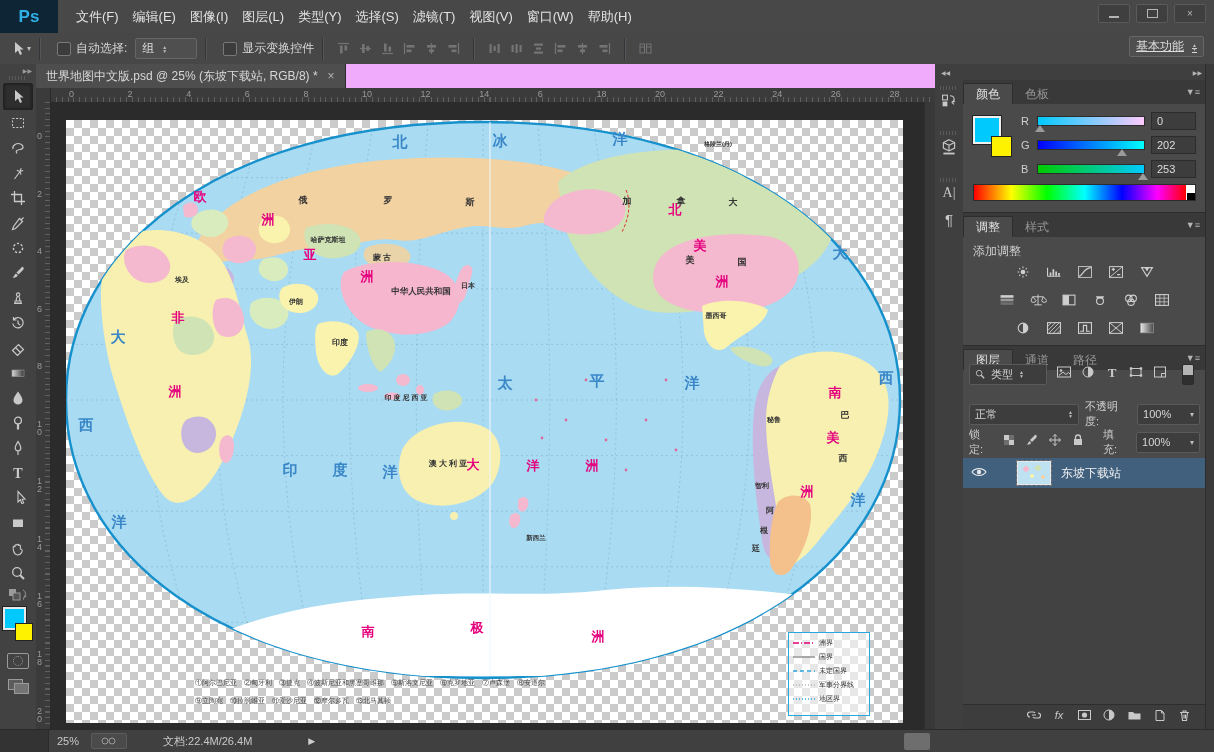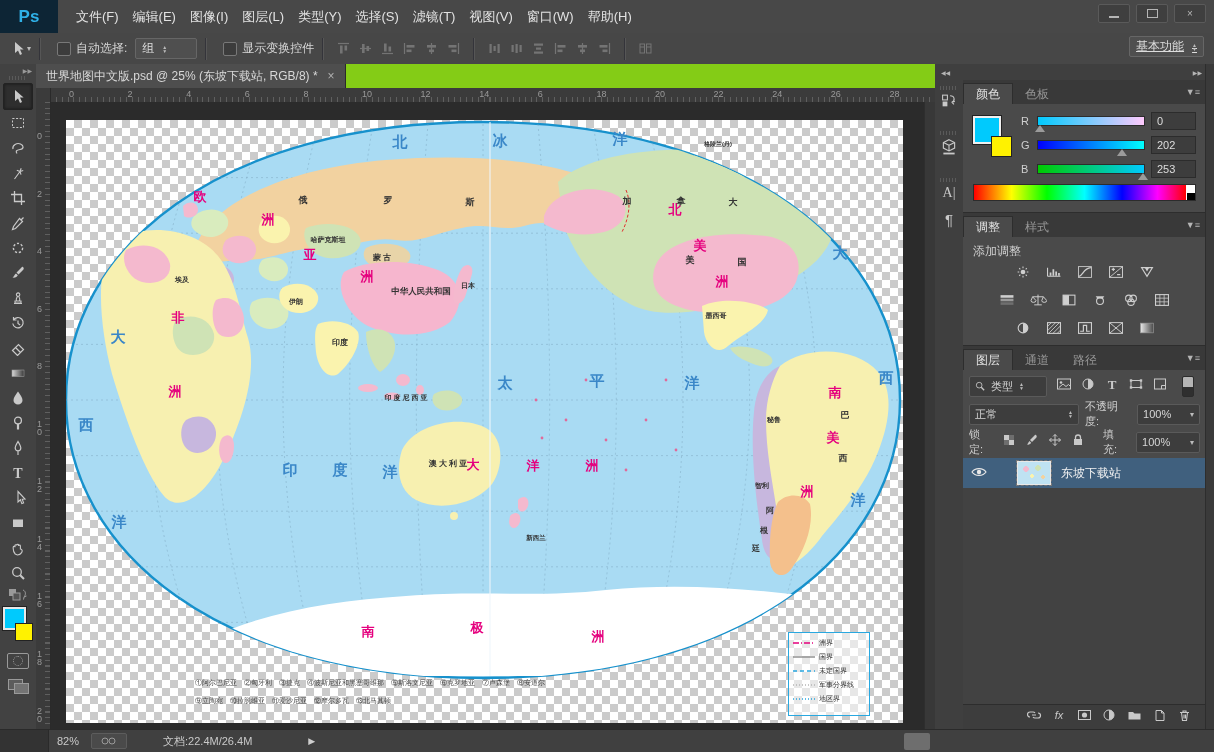--- a/index.html
+++ b/index.html
@@ -40,21 +40,21 @@
   .sw{position:relative;width:30px;height:34px;margin-top:4px;}
   .sw .fg{position:absolute;left:0;top:0;width:19px;height:19px;border:2px solid #e8e8e8;box-shadow:0 0 0 1px #222;}
   .sw .bg{position:absolute;right:0;bottom:0;width:16px;height:16px;border:1px solid #222;}
   .qmask{width:20px;height:14px;border:1px solid #9a9a9a;border-radius:2px;margin-top:12px;
          display:flex;align-items:center;justify-content:center;}
   .qmask i{display:block;width:8px;height:8px;border:1px dotted #9a9a9a;border-radius:50%;}
   .smode{width:20px;height:14px;margin-top:10px;position:relative;}
   .smode i{position:absolute;display:block;width:13px;height:9px;border:1px solid #9a9a9a;background:#5c5c5c;}
   .smode i:last-child{left:6px;top:4px;background:#747474;}
   
-  #tabbar{position:absolute;left:36px;top:64px;width:899px;height:24px;background:#84cc16;}
+  #tabbar{position:absolute;left:36px;top:64px;width:899px;height:24px;background:#f0abfc;}
   #doctab{position:absolute;left:0;top:0;height:24px;background:#4e4e4e;border-right:1px solid #2a2a2a;
           display:flex;align-items:center;padding:0 10px;gap:10px;}
   #doctab .t{color:#d8d8d8;font-size:12px;white-space:nowrap;}
   #doctab .x{color:#b0b0b0;font-size:12px;}
   #rulerH{position:absolute;left:36px;top:88px;width:899px;height:14px;background:#3b3b3b;
           border-bottom:1px solid #2a2a2a;overflow:hidden;}
   #rulerH .ticks{position:absolute;left:14px;right:0;bottom:0;height:5px;
         background:repeating-linear-gradient(90deg,#5f5f5f 0 1px,transparent 1px 5.86px);}
   #rulerH .num{position:absolute;top:1px;color:#9a9a9a;font-size:9px;}
   #rcorner{position:absolute;left:36px;top:88px;width:14px;height:14px;background:#3b3b3b;
@@ -788,21 +788,21 @@
         </div>
     </div>
 
     <div class="panel" id="layerspanel" style="top:266px;bottom:0">
       <div class="ptabs">
         <span class="ptab active">图层</span>
         <span class="ptab">通道</span>
         <span class="ptab">路径</span>
         <span class="pmenu">▼≡</span>
       </div>
-      <div class="lrow" style="top:28px;height:24px;padding:0 6px;gap:1px">
+      <div class="lrow" style="top:16px;height:24px;padding:0 6px;gap:1px">
         <span class="fieldbox" style="width:66px">
           <svg width="10" height="10" viewBox="0 0 12 12">
               <circle cx="5" cy="5" r="3.4" fill="none" stroke="#c9c9c9"></circle>
               <path d="M7.5 7.5 L11 11" stroke="#c9c9c9" stroke-width="1.6"></path>
             </svg>
           <span>类型</span>
           <span class="ud">▲<br>▼</span>
         </span>
         <span id="filtericons" style="display:flex;gap:8px;margin-left:8px">
             <span><svg width="16" height="14" viewBox="0 0 16 14">
@@ -905,21 +905,21 @@
               <path d="M3 4.5 H12 M6 4.5 V3 h3 v1.5 M4.5 4.5 L5.5 12.5 h4 L10.5 4.5 M7 6.5 V10.5 M8.5 6.5 V10.5" stroke="#c9c9c9" fill="none" stroke-width="1.1"></path>
             </svg></span>
         </div>
     </div>
   </div>
   <div id="rightstrip"></div>
 </div>
 
 <div id="statusbar">
   <div id="statuscorner"></div>
-  <span id="szoom">82%</span>
+  <span id="szoom">25%</span>
   <span id="sgear">
     <svg width="18" height="10" viewBox="0 0 18 10">
         <circle cx="5" cy="5" r="3" fill="none" stroke="#9a9a9a"></circle>
         <circle cx="12" cy="5" r="3" fill="none" stroke="#9a9a9a"></circle>
       </svg>
   </span>
   <span id="sdoc">文档:22.4M/26.4M</span>
   <span id="sarrow">▶</span>
   <span id="sgrip"></span>
 </div>

